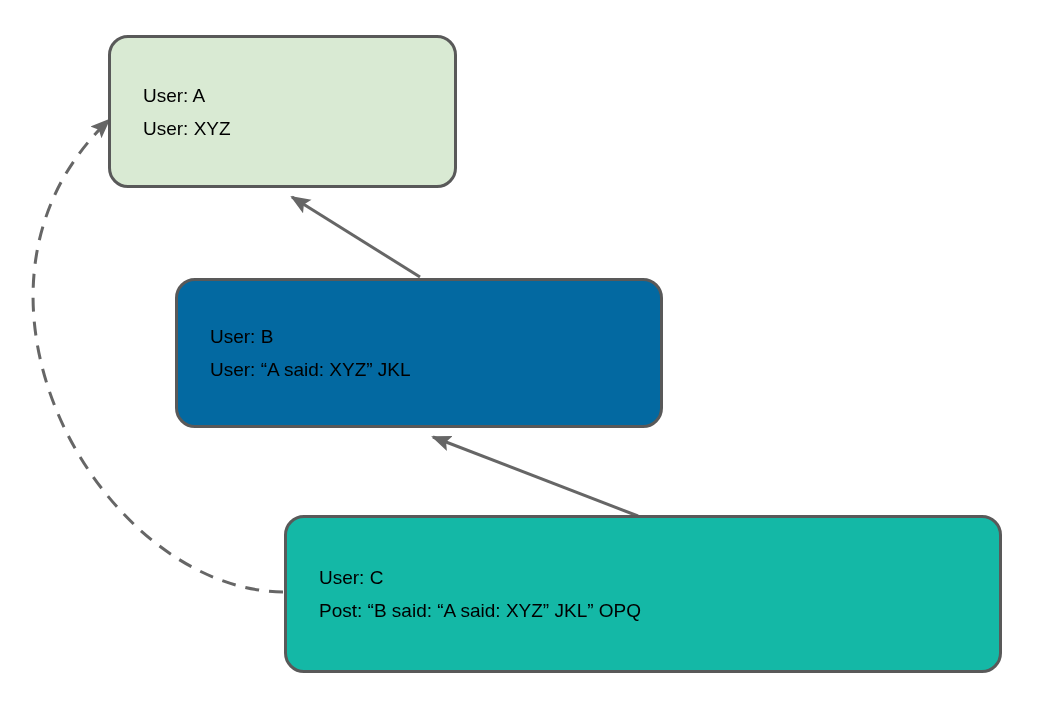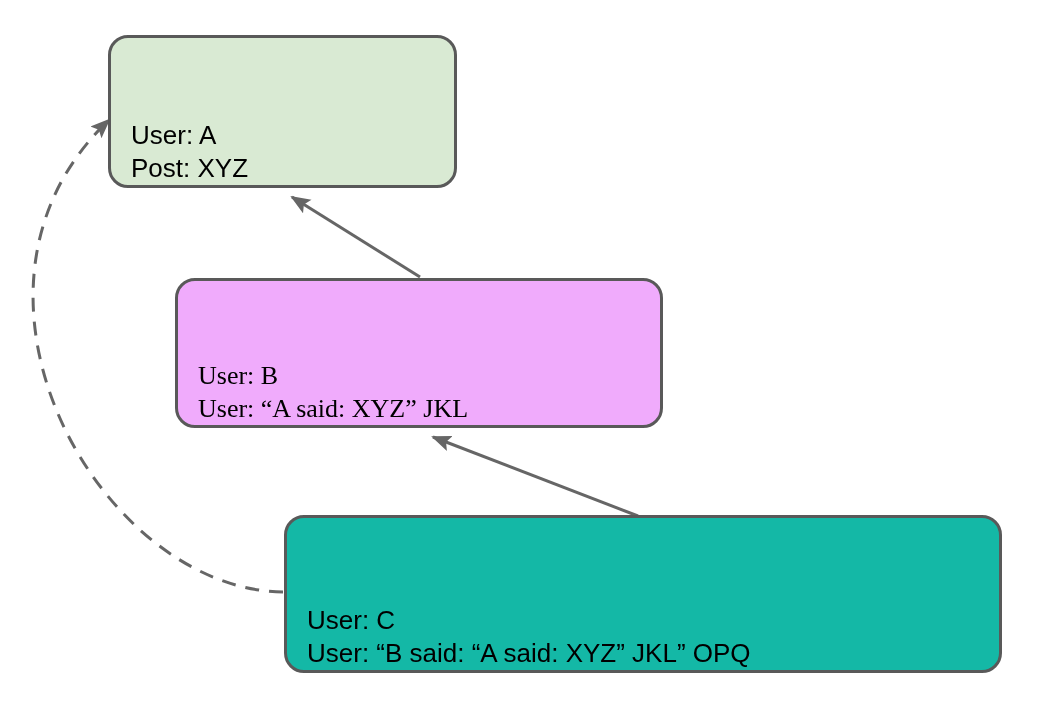--- a/index.html
+++ b/index.html
@@ -23,25 +23,25 @@
     height: 726px;
     pointer-events: none;
   }
   .node {
     position: absolute;
     box-sizing: border-box;
     border: 3px solid #595959;
     border-radius: 20px;
     display: flex;
     flex-direction: column;
-    justify-content: flex-end;
-    padding-left: 20px;
+    justify-content: center;
+    padding-left: 32px;
     padding-right: 10px;
     color: #000000;
-    font-size: 26px;
+    font-size: 19px;
     line-height: 33px;
     white-space: nowrap;
   }
   .node-a { left: 108px; top: 35px;  width: 349px; height: 153px; background: #d9ead3; }
   .node-b { left: 175px; top: 278px; width: 488px; height: 150px; background: #fff2cc; }
   .node-c { left: 284px; top: 515px; width: 718px; height: 158px; background: #fce5cd; }
   .edge-solid  { fill: none; stroke: #666666; stroke-width: 3; }
   .edge-dashed { fill: none; stroke: #666666; stroke-width: 3; stroke-dasharray: 14 10; }
 </style>
 </head>
@@ -58,26 +58,26 @@
 
     <line class="edge-solid" x1="420" y1="277" x2="292" y2="197" marker-end="url(#arrowhead)" stroke="#666666"></line>
 
     <line class="edge-solid" x1="638" y1="516" x2="433" y2="437" marker-end="url(#arrowhead)" stroke="#666666"></line>
 
     <path class="edge-dashed" d="M 283 592 C 100 590, -70 290, 109 120" marker-end="url(#arrowhead)" stroke="#666666"></path>
   </svg>
 
   <div class="node node-a" style="background-color: rgb(217, 234, 211); border-color: rgb(89, 89, 89);">
     <div>User: A</div>
-    <div>Post: XYZ</div>
+    <div>User: XYZ</div>
   </div>
 
-  <div class="node node-b" style="background-color: #f0abfc; border-color: rgb(89, 89, 89); font-family: Liberation Serif, serif;">
+  <div class="node node-b" style="background-color: #0369a1; border-color: rgb(89, 89, 89);">
     <div>User: B</div>
     <div>User: “A said: XYZ” JKL</div>
   </div>
 
   <div class="node node-c" style="background-color: #14b8a6; border-color: rgb(89, 89, 89);">
     <div>User: C</div>
-    <div>User: “B said: “A said: XYZ” JKL” OPQ</div>
+    <div>Post: “B said: “A said: XYZ” JKL” OPQ</div>
   </div>
 
 </div>
 
 </body></html>

